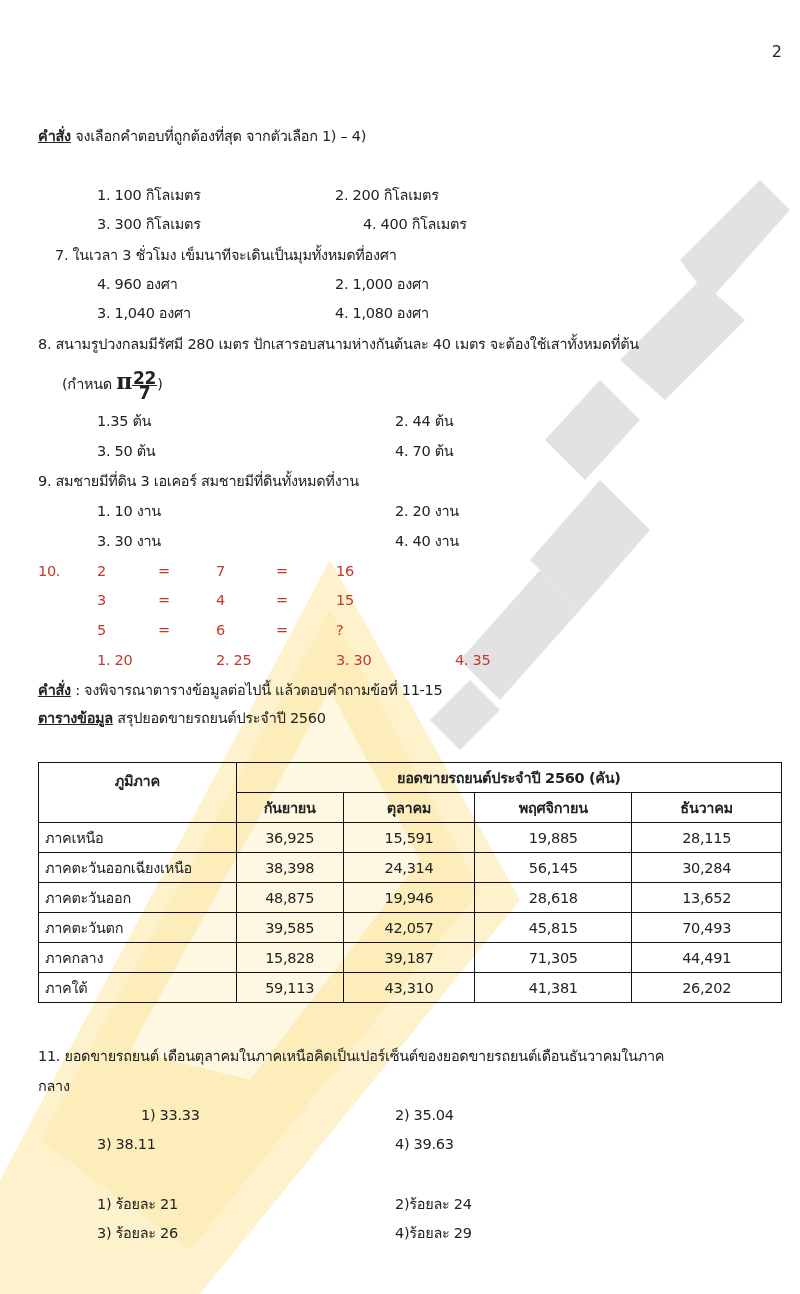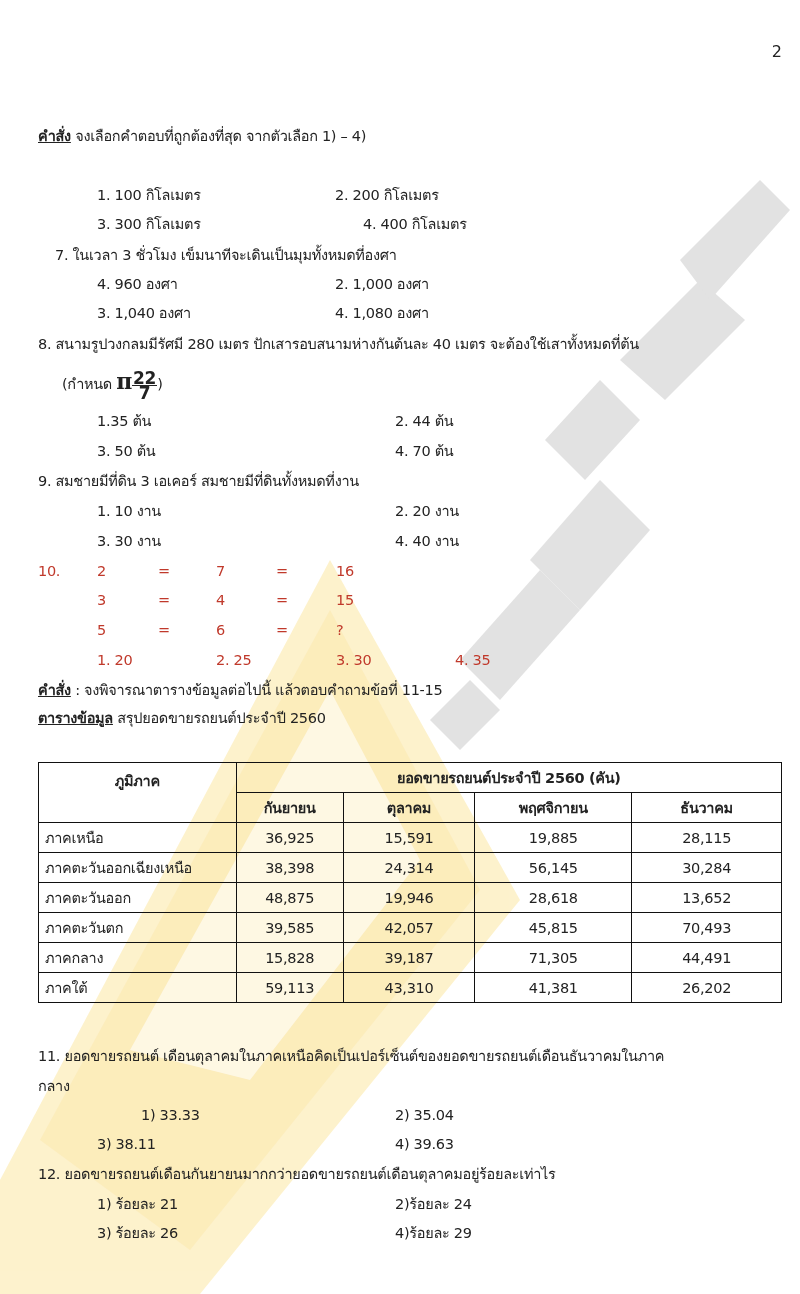--- a/index.html
+++ b/index.html
@@ -188,21 +188,18 @@
 
   <div class="line" style="left:38px; top:1046px;">
     <span>11.</span>  <span>ยอดขายรถยนต์ เดือนตุลาคมในภาคเหนือคิดเป็นเปอร์เซ็นต์ของยอดขายรถยนต์เดือนธันวาคมในภาค</span>
   </div>
   <div class="line" style="left:38px; top:1076px;">กลาง</div>
   <div class="line" style="left:97px; top:1105px;margin-left:44px;">1) 33.33</div>
   <div class="line" style="left:395px; top:1105px;">2) 35.04</div>
   <div class="line" style="left:97px; top:1134px;">3) 38.11</div>
   <div class="line" style="left:395px; top:1134px;">4) 39.63</div>
 
-  <div class="line" style="left:38px; top:1164px;">
-    <span>12.</span> <span>ยอดขายรถยนต์เดือนกันยายนมากกว่ายอดขายรถยนต์เดือนตุลาคมอยู่ร้อยละเท่าไร</span>
-  </div>
   <div class="line" style="left:97px; top:1194px;">1) ร้อยละ 21</div>
   <div class="line" style="left:395px; top:1194px;">2)ร้อยละ 24</div>
   <div class="line" style="left:97px; top:1223px;">3) ร้อยละ 26</div>
   <div class="line" style="left:395px; top:1223px;">4)ร้อยละ 29</div>
 
 </div>
 
 </body></html>

